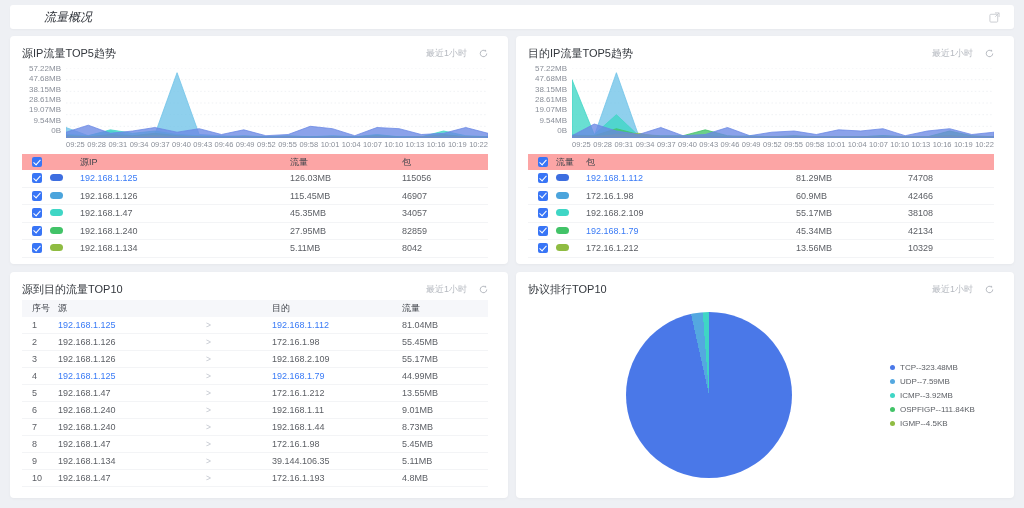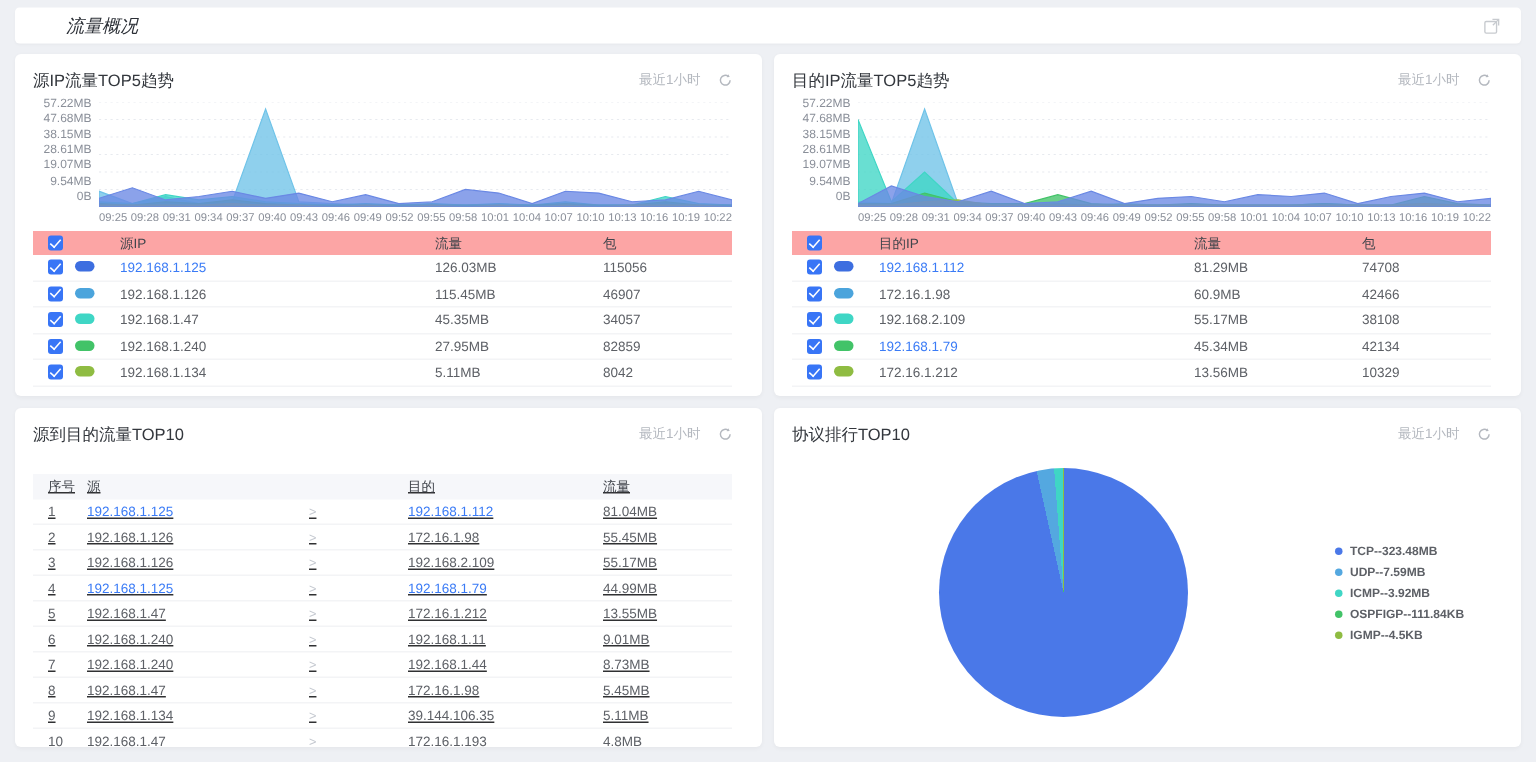--- a/index.html
+++ b/index.html
@@ -65,38 +65,38 @@
   }
   .cb::after {
     content:""; position:absolute; left:2.5px; top:0.5px; width:3px; height:6px;
     border:solid #fff; border-width:0 1.4px 1.4px 0; transform:rotate(42deg);
   }
   .thead .cb { background:#3875f6; }
   .pill { width:13px; height:7px; border-radius:3.5px; }
   .link { color:#3a7bf6; cursor:pointer; }
 
   
-  .flowtable { margin-top:16px; font-size:9px;text-decoration:underline; }
+  .flowtable { margin-top:0; font-size:9px; }
   .flowtable .thead, .flowtable .trow {
     display:grid; grid-template-columns:36px 148px 66px 1fr 86px;
     align-items:center; height:17px;
   }
   .flowtable .thead { background:#f6f7fa; color:#41454c; height:17px; }
   .flowtable .trow { border-bottom:1px solid #f3f4f6; color:#5d6066; }
   .flowtable .no { padding-left:10px; }
   .arrowc { color:#c3c7cf; font-size:8.5px; }
 
   
   .pie-area { display:flex; align-items:center; height:190px; }
   .pie-center { flex:1; display:flex; justify-content:center; }
   .pie {
     width:166px; height:166px; border-radius:50%;
     background:#4a78e8;
   }
-  .legend { width:104px; padding-right:2px;font-weight:bold; }
+  .legend { width:104px; padding-right:2px; }
   .legend-item { display:flex; align-items:center; gap:5px; height:14px; }
   .legend-dot { width:5px; height:5px; border-radius:50%; flex:none; }
   .legend-label { font-size:8px; color:#5d6066; white-space:nowrap; }
 </style>
 </head>
 <body>
 
 <div class="page">
 
   <div class="topbar">
@@ -271,21 +271,20 @@
               <span>10:13</span>
               <span>10:16</span>
               <span>10:19</span>
               <span>10:22</span>
             </div>
         </div>
       </div>
       <div class="iptable" id="iptable-1">
           <div class="thead">
             <span class="cb"></span>
-            <span class="h-ip">目的IP</span>
             <span>流量</span>
             <span>包</span>
           </div>
           <div class="trow">
             <span class="cb"></span>
             <span><span class="pill" style="background: rgb(61, 110, 224); display: inline-block;"></span></span>
             <span class="link">192.168.1.112</span>
             <span>81.29MB</span>
             <span>74708</span>
           </div>

